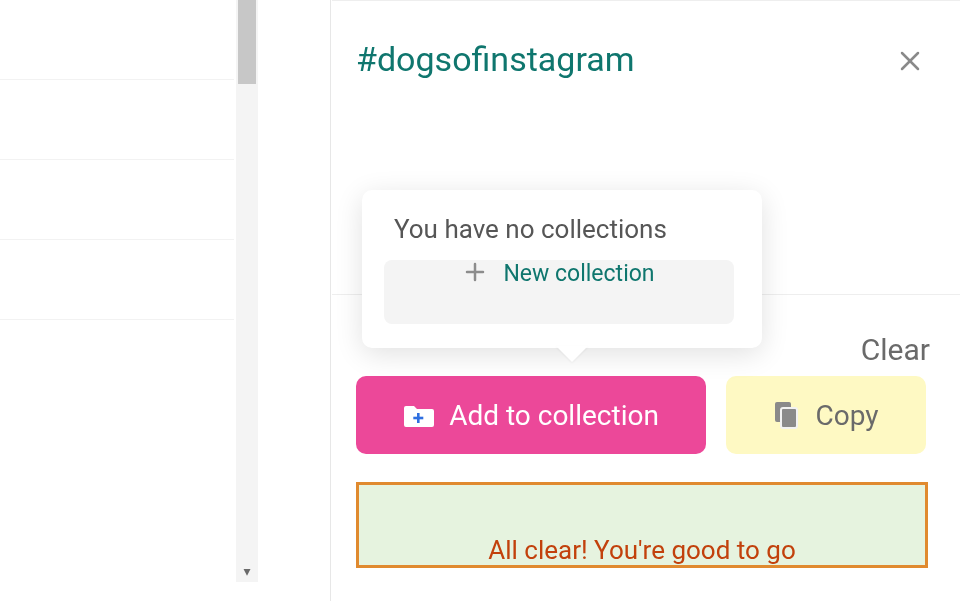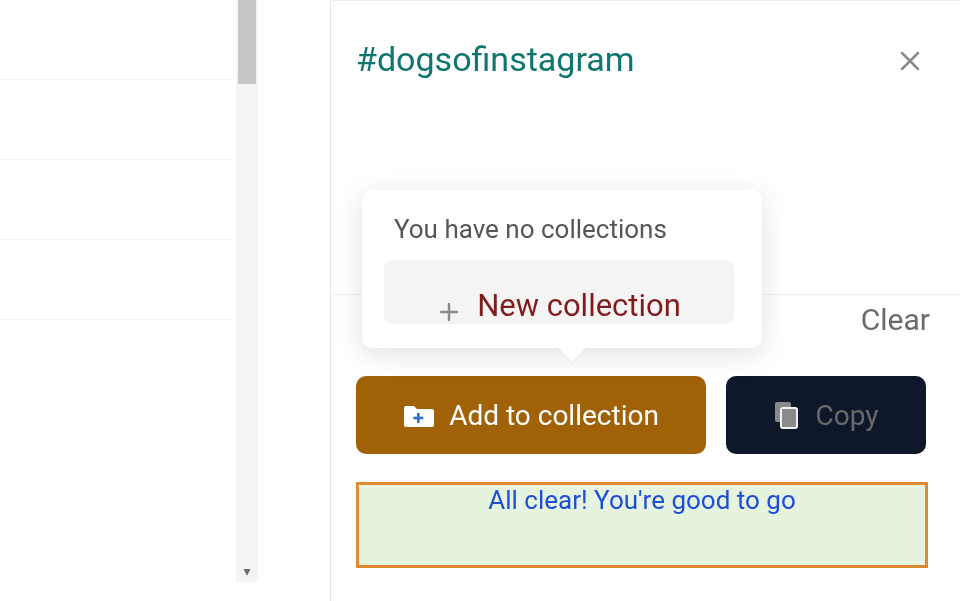--- a/index.html
+++ b/index.html
@@ -91,21 +91,21 @@
   }
 
   .mid-divider {
     position: absolute;
     left: 0; right: 0; top: 294px;
     height: 1px; background: #eee;
   }
 
   .clear-link {
     position: absolute;
-    right: 30px; top: 302px;
+    right: 30px; top: 332px;
     font-size: 30px;
     color: #6a6a6a;
     cursor: pointer;
   }
 
   
   .btn-row {
     position: absolute;
     left: 24px; top: 376px;
     display: flex; gap: 20px;
@@ -116,71 +116,71 @@
     align-items: center;
     justify-content: center;
     gap: 14px;
     border-radius: 10px;
     font-size: 28px;
     padding: 0 26px;
     height: 78px;
     cursor: pointer;
   }
   .btn-primary {
-    background: #a16207;
+    background: #ec4899;
     color: #fff;
     width: 350px;
   }
   .btn-secondary {
-    background: #0f172a;
+    background: #fef9c3;
     color: #6a6a6a;
     width: 200px;
   }
 
   
   .banner {
     position: absolute;
     left: 24px; top: 482px;
     right: 32px;
     height: 86px;
     border: 3px solid #e08a2f;
     background: #e6f3df;
     display: flex;
-    align-items: flex-start;
+    align-items: flex-end;
     justify-content: center;
     font-size: 26px;
-    color: #1d4ed8;
+    color: #c2410c;
   }
 
   
   .popover {
     position: absolute;
     left: 30px; top: 190px;
     width: 400px;
     background: #fff;
     border-radius: 10px;
     box-shadow: 0 6px 28px rgba(0,0,0,0.12);
     padding: 22px 28px 24px 22px;
     z-index: 5;
   }
   .popover-title {
     font-size: 26px;
     color: #565656;
     margin: 2px 0 16px 10px;
   }
   .popover-btn {
     display: flex;
-    align-items: flex-end;
+    align-items: flex-start;
     gap: 16px;
     width: 100%;
     height: 64px;
     background: #f4f4f4;
     border-radius: 8px;
-    font-size: 31px;
-    color: #7f1d1d;
+    font-size: 23px;
+    color: #0f766e;
     justify-content: center;
     cursor: pointer;
   }
   .popover-tail {
     position: absolute;
     left: 194px; bottom: -14px;
     width: 0; height: 0;
     border-left: 16px solid transparent;
     border-right: 16px solid transparent;
     border-top: 16px solid #fff;

